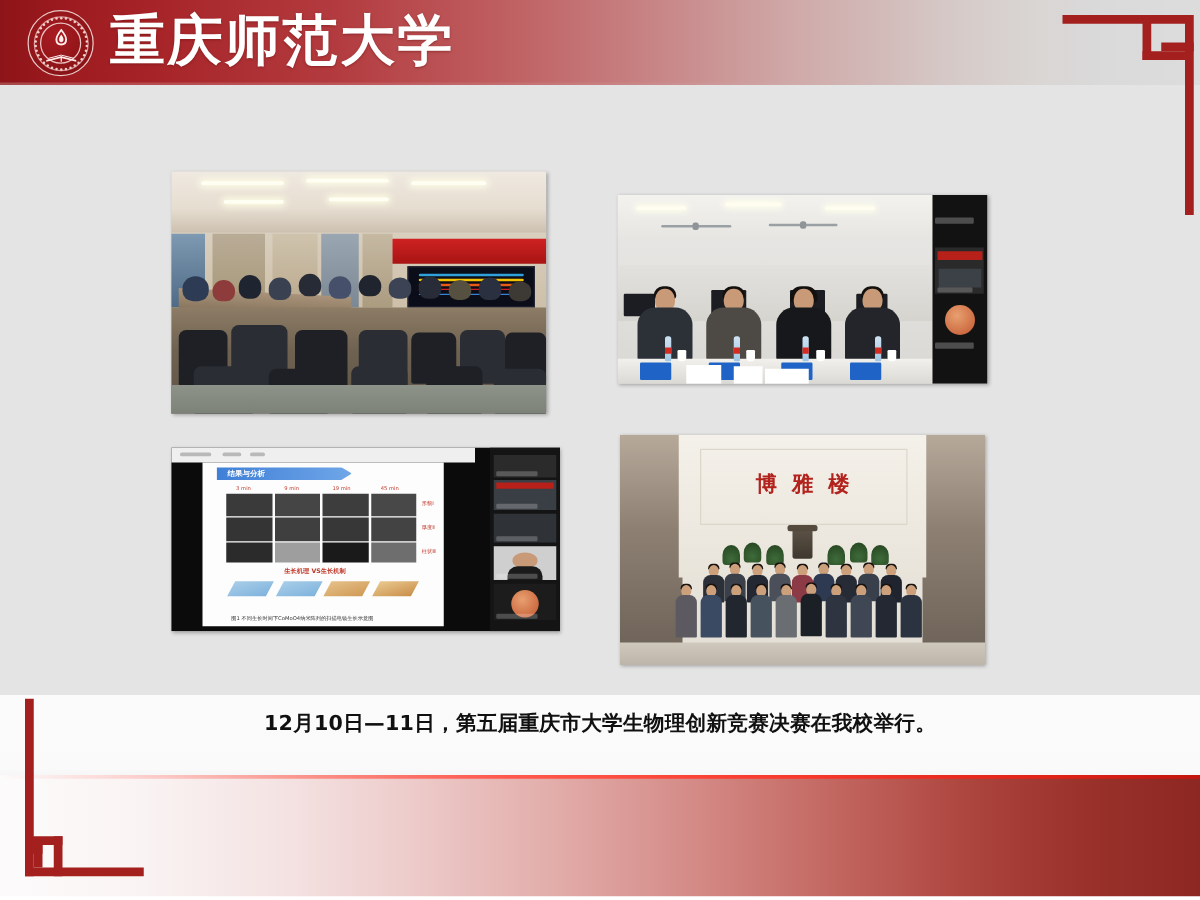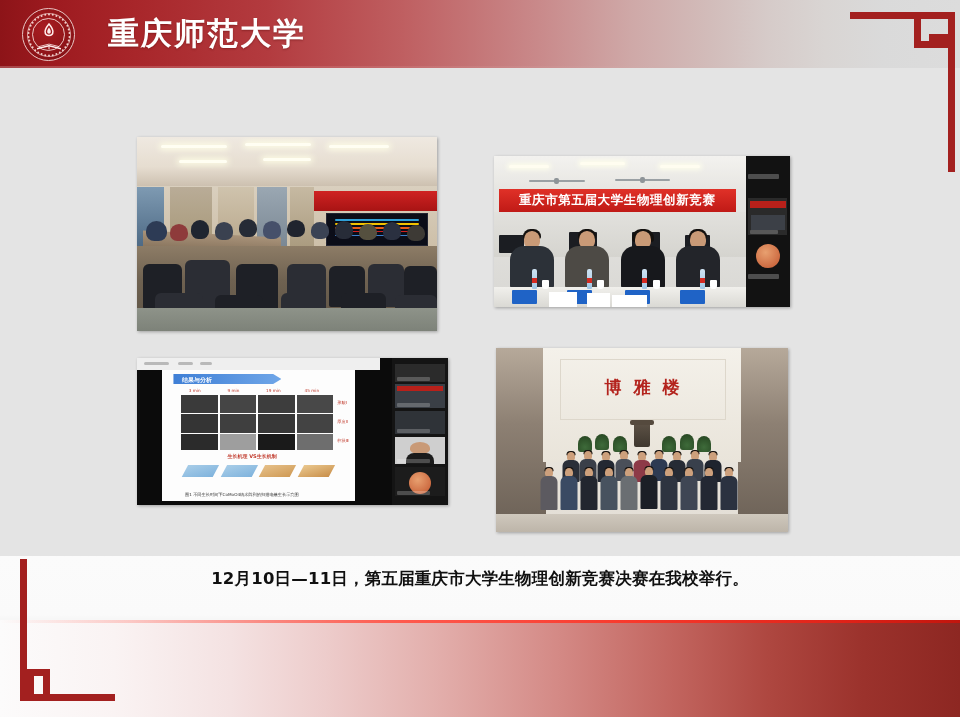--- a/index.html
+++ b/index.html
@@ -44,24 +44,23 @@
   .seal .rtxt{
     position:absolute;left:0;top:0;width:100%;height:100%;
   }
   .seal .rtxt i{
     position:absolute;left:50%;top:50%;width:2px;height:2px;margin:-1px 0 0 -1px;
     background:rgba(255,236,232,.85);border-radius:50%;
   }
   .univ-name-text{
     position:absolute;left:88px;top:7px;
     font-family:"DejaVu Serif","Liberation Serif",serif;
-    font-size:31px;line-height:52px;color:#ffffff;letter-spacing:2px;
+    font-size:44px;line-height:52px;color:#ffffff;letter-spacing:2px;
     font-weight:700;white-space:nowrap;
     text-shadow:0 1px 2px rgba(90,10,12,.45);
-    margin-left:20px;
   }
 
   
   .orn{position:absolute;}
   .orn .bar{position:absolute;background:#a3201f;}
 
   
   .orn-tr{right:0;top:0;width:130px;height:175px;}
   .orn-tr .h1{left:20px;top:12px;width:98px;height:7px;}
   .orn-tr .h2{left:84px;top:41px;width:34px;height:7px;}
@@ -370,23 +369,20 @@
 
   <div class="photo" id="photo-2">
     <div class="inner">
       <div class="p2-main">
         <div class="p2-ceil"></div>
         <div class="p2-tube" style="left:6%;top:6%;width:16%;"></div>
         <div class="p2-tube" style="left:34%;top:4%;width:18%;"></div>
         <div class="p2-tube" style="left:66%;top:6%;width:16%;"></div>
         <div class="p2-fan" style="left:14%;top:16%;width:22%;"></div>
         <div class="p2-fan" style="left:48%;top:15%;width:22%;"></div>
-        <div class="p2-banner">
-          <span>重庆市第五届大学生物理创新竞赛</span>
-        </div>
         <div class="p2-backwall"></div>
         <div class="p2-mon" style="left:2%;top:52%;width:10%;height:12%;"></div>
         <div class="p2-mon" style="left:30%;top:50%;width:11%;height:13%;"></div>
         <div class="p2-mon" style="left:55%;top:50%;width:11%;height:13%;"></div>
         <div class="p2-mon" style="left:76%;top:52%;width:10%;height:12%;"></div>
         <div class="p2-person" style="left:6%;width:46px;height:58px;">
           <div class="hair"></div>
             <div class="head"></div>
           <div class="body" style="background:#2c3138;"></div>
         </div>

